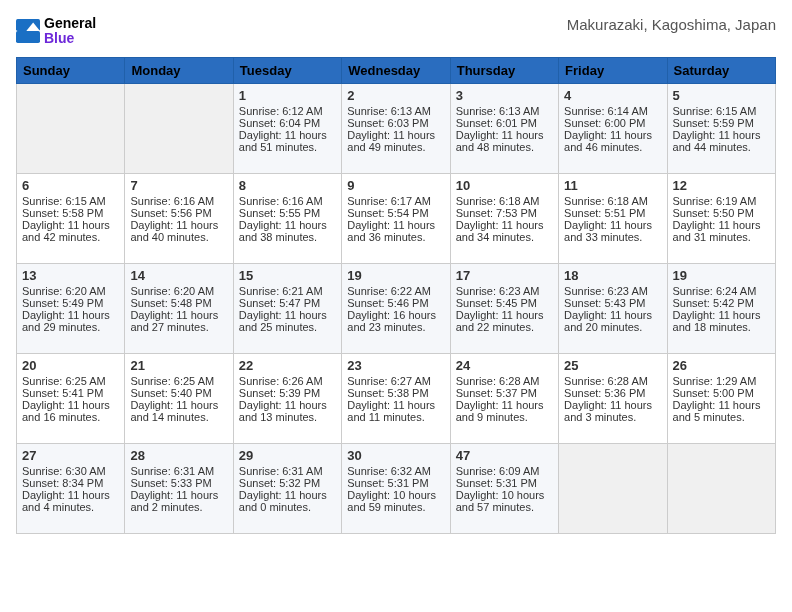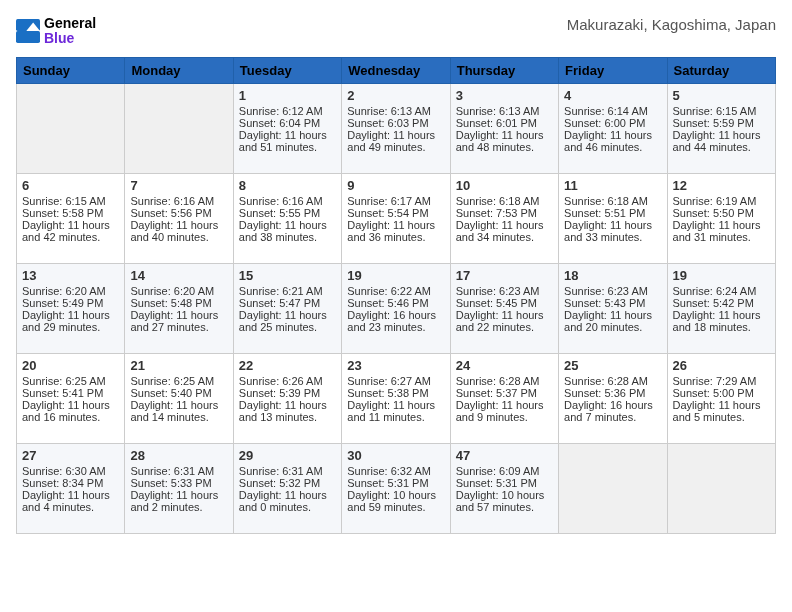--- a/index.html
+++ b/index.html
@@ -137,22 +137,22 @@
         <td><span class="day-num">17</span><span>Sunrise: 6:23 AM</span><br><span>Sunset: 5:45 PM</span><br><span>Daylight: 11 hours and 22 minutes.</span></td>
         <td><span class="day-num">18</span><span>Sunrise: 6:23 AM</span><br><span>Sunset: 5:43 PM</span><br><span>Daylight: 11 hours and 20 minutes.</span></td>
         <td><span class="day-num">19</span><span>Sunrise: 6:24 AM</span><br><span>Sunset: 5:42 PM</span><br><span>Daylight: 11 hours and 18 minutes.</span></td>
       </tr>
       <tr class="row-odd">
         <td><span class="day-num">20</span><span>Sunrise: 6:25 AM</span><br><span>Sunset: 5:41 PM</span><br><span>Daylight: 11 hours and 16 minutes.</span></td>
         <td><span class="day-num">21</span><span>Sunrise: 6:25 AM</span><br><span>Sunset: 5:40 PM</span><br><span>Daylight: 11 hours and 14 minutes.</span></td>
         <td><span class="day-num">22</span><span>Sunrise: 6:26 AM</span><br><span>Sunset: 5:39 PM</span><br><span>Daylight: 11 hours and 13 minutes.</span></td>
         <td><span class="day-num">23</span><span>Sunrise: 6:27 AM</span><br><span>Sunset: 5:38 PM</span><br><span>Daylight: 11 hours and 11 minutes.</span></td>
         <td><span class="day-num">24</span><span>Sunrise: 6:28 AM</span><br><span>Sunset: 5:37 PM</span><br><span>Daylight: 11 hours and 9 minutes.</span></td>
-        <td><span class="day-num">25</span><span>Sunrise: 6:28 AM</span><br><span>Sunset: 5:36 PM</span><br><span>Daylight: 16 hours and 7 minutes.</span></td>
-        <td><span class="day-num">26</span><span>Sunrise: 7:29 AM</span><br><span>Sunset: 5:00 PM</span><br><span>Daylight: 11 hours and 5 minutes.</span></td>
+        <td><span class="day-num">25</span><span>Sunrise: 6:28 AM</span><br><span>Sunset: 5:36 PM</span><br><span>Daylight: 11 hours and 3 minutes.</span></td>
+        <td><span class="day-num">26</span><span>Sunrise: 1:29 AM</span><br><span>Sunset: 5:00 PM</span><br><span>Daylight: 11 hours and 5 minutes.</span></td>
       </tr>
       <tr class="row-even">
         <td><span class="day-num">27</span><span>Sunrise: 6:30 AM</span><br><span>Sunset: 8:34 PM</span><br><span>Daylight: 11 hours and 4 minutes.</span></td>
         <td><span class="day-num">28</span><span>Sunrise: 6:31 AM</span><br><span>Sunset: 5:33 PM</span><br><span>Daylight: 11 hours and 2 minutes.</span></td>
         <td><span class="day-num">29</span><span>Sunrise: 6:31 AM</span><br><span>Sunset: 5:32 PM</span><br><span>Daylight: 11 hours and 0 minutes.</span></td>
         <td><span class="day-num">30</span><span>Sunrise: 6:32 AM</span><br><span>Sunset: 5:31 PM</span><br><span>Daylight: 10 hours and 59 minutes.</span></td>
         <td><span class="day-num">47</span><span>Sunrise: 6:09 AM</span><br><span>Sunset: 5:31 PM</span><br><span>Daylight: 10 hours and 57 minutes.</span></td>
         <td class="empty-cell"></td>
         <td class="empty-cell"></td>
       </tr>

